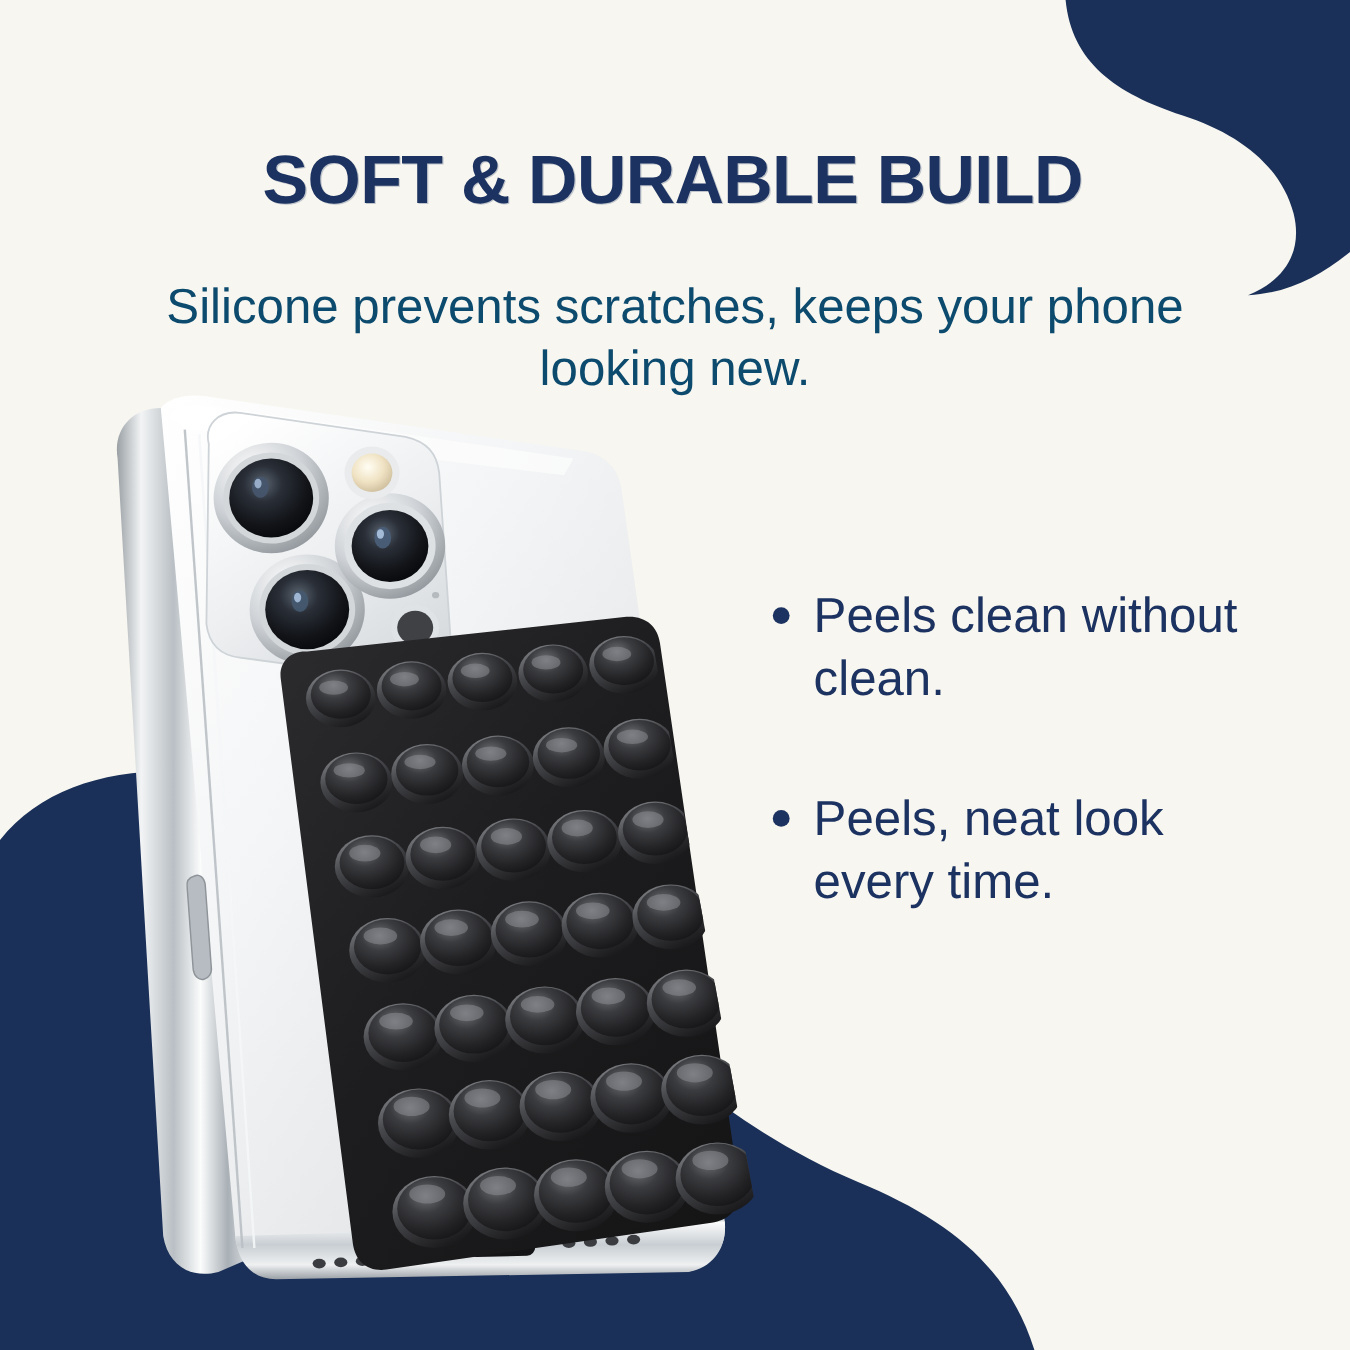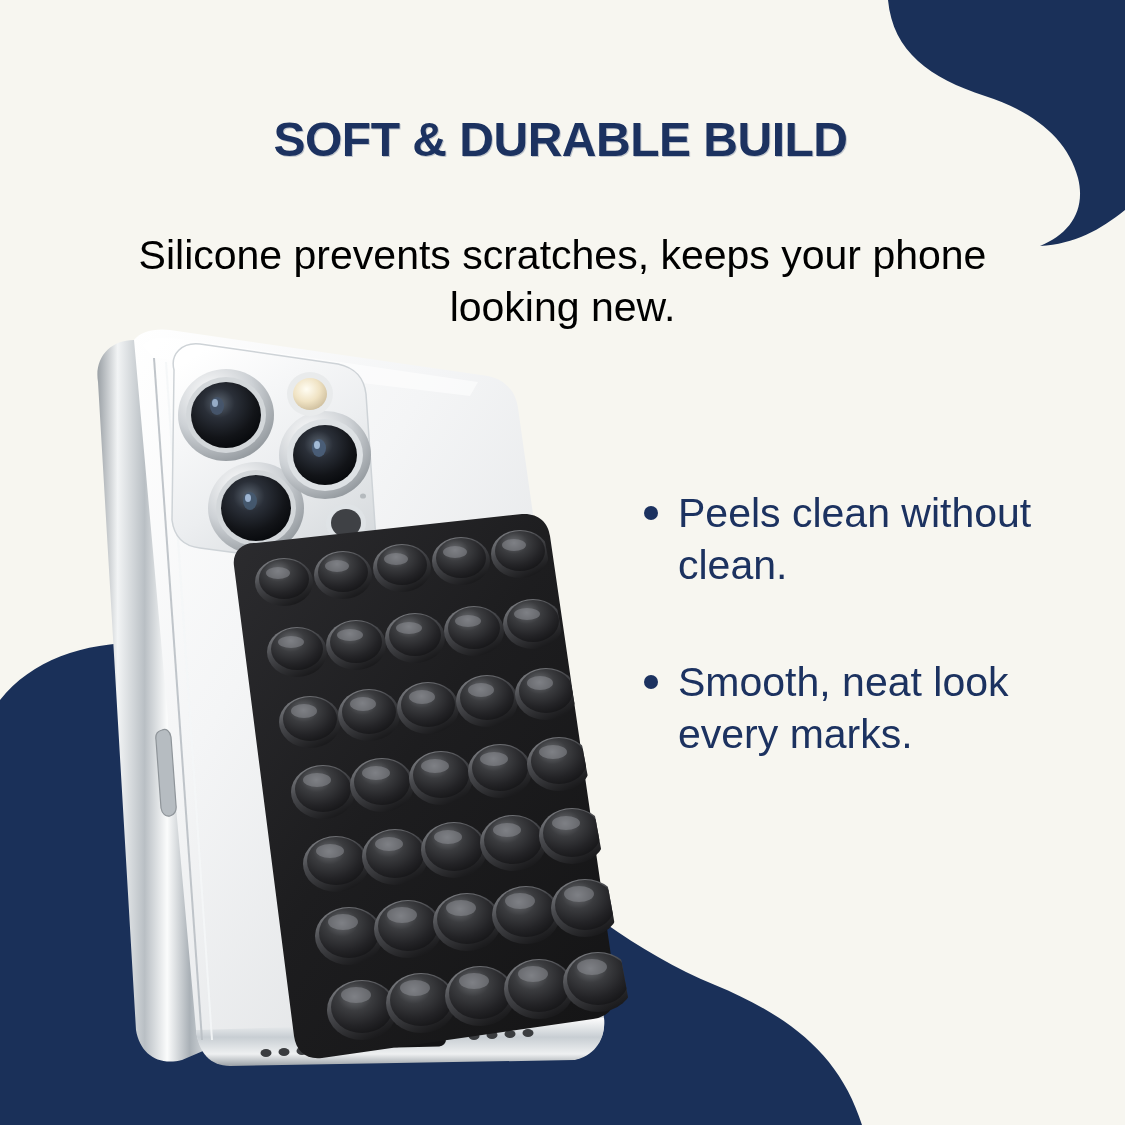--- a/index.html
+++ b/index.html
@@ -31,38 +31,38 @@
     pointer-events: none;
   }
 
   
   .headline {
     position: absolute;
     left: 0;
     top: 84px;
     width: 1121px;
     text-align: center;
-    font-size: 48px;
+    font-size: 57px;
     font-weight: bold;
     letter-spacing: -0.5px;
     line-height: 1.0;
     color: #1c3260;
     text-shadow: 1px 1px 0 rgba(28,50,96,0.25);
     white-space: nowrap;
   }
   .subhead {
     position: absolute;
     left: 130px;
     top: 188px;
     width: 865px;
     text-align: center;
     font-size: 41px;
     font-weight: normal;
     line-height: 1.28;
-    color: #000000;
+    color: #0c4a6e;
   }
 
   
   .bullets {
     position: absolute;
     left: 636px;
     top: 487px;
     width: 400px;
   }
   .bullet {
@@ -114,21 +114,21 @@
 
   <p class="subhead">Silicone prevents scratches, keeps your phone looking new.</p>
 
   <div class="bullets">
     <div class="bullet">
       <span class="dot"></span>
       <span>Peels clean without clean.</span>
     </div>
     <div class="bullet">
       <span class="dot"></span>
-      <span>Smooth, neat look every marks.</span>
+      <span>Peels, neat look every time.</span>
     </div>
   </div>
 
   <div id="phone-wrap">
     <svg id="phone-svg" viewBox="0 0 640 760" width="640" height="760">
       <defs>
 
         <linearGradient id="backGlass" x1="0" y1="0" x2="1" y2="1">
           <stop offset="0%" stop-color="#ffffff"></stop>
           <stop offset="35%" stop-color="#f4f5f6"></stop>

